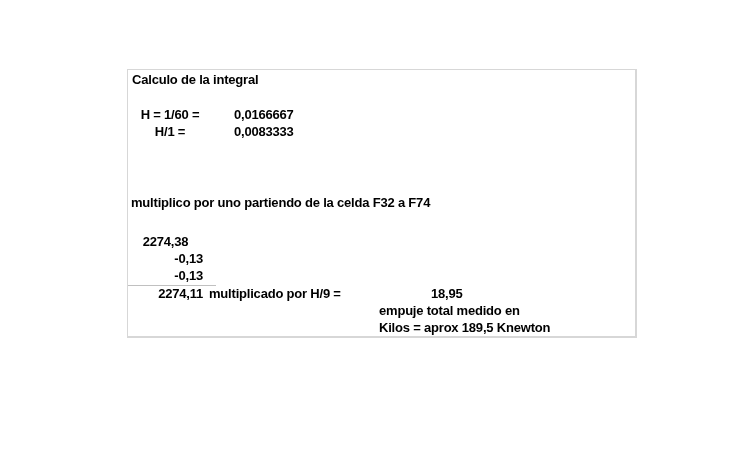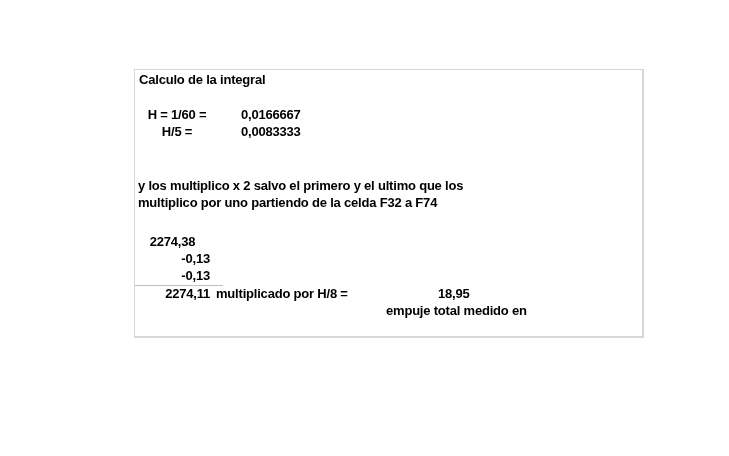--- a/index.html
+++ b/index.html
@@ -10,21 +10,21 @@
     background: #ffffff;
     font-family: "Liberation Sans", sans-serif;
     font-weight: 700;
     font-size: 13px;
     letter-spacing: -0.2px;
     color: #000000;
     overflow: hidden;
   }
   .panel {
     position: absolute;
-    left: 134px;
+    left: 127px;
     top: 69px;
     width: 510px;
     height: 269px;
     box-sizing: border-box;
     background: #ffffff;
     border: 1px solid #d7d7d7;
     border-right-width: 2px;
     border-bottom-width: 2px;
   }
   .t {
@@ -62,31 +62,31 @@
 </head>
 <body>
 
 <div class="panel">
 
   <div class="t title">Calculo de la integral</div>
 
   <div class="t lblcol h-lbl">H = 1/60 =</div>
   <div class="t h-val">0,0166667</div>
 
-  <div class="t lblcol h2-lbl">H/5 =</div>
+  <div class="t lblcol h2-lbl">H/1 =</div>
   <div class="t h2-val">0,0083333</div>
 
-  <div class="t p2">y los multiplico x 2 salvo el primero y el ultimo que los</div>
   <div class="t p3">multiplico por uno partiendo de la celda F32 a F74</div>
 
   <div class="t numcol n1">2274,38</div>
   <div class="t numcol n2">-0,13</div>
   <div class="t numcol n3">-0,13</div>
 
   <div class="sumrule"></div>
 
   <div class="t numcol total">2274,11</div>
-  <div class="t oplabel">multiplicado por H/8 =</div>
+  <div class="t oplabel">multiplicado por H/9 =</div>
   <div class="t result">18,95</div>
 
   <div class="t c1">empuje total medido en</div>
+  <div class="t c2">Kilos = aprox 189,5 Knewton</div>
 
 </div>
 
 </body></html>

